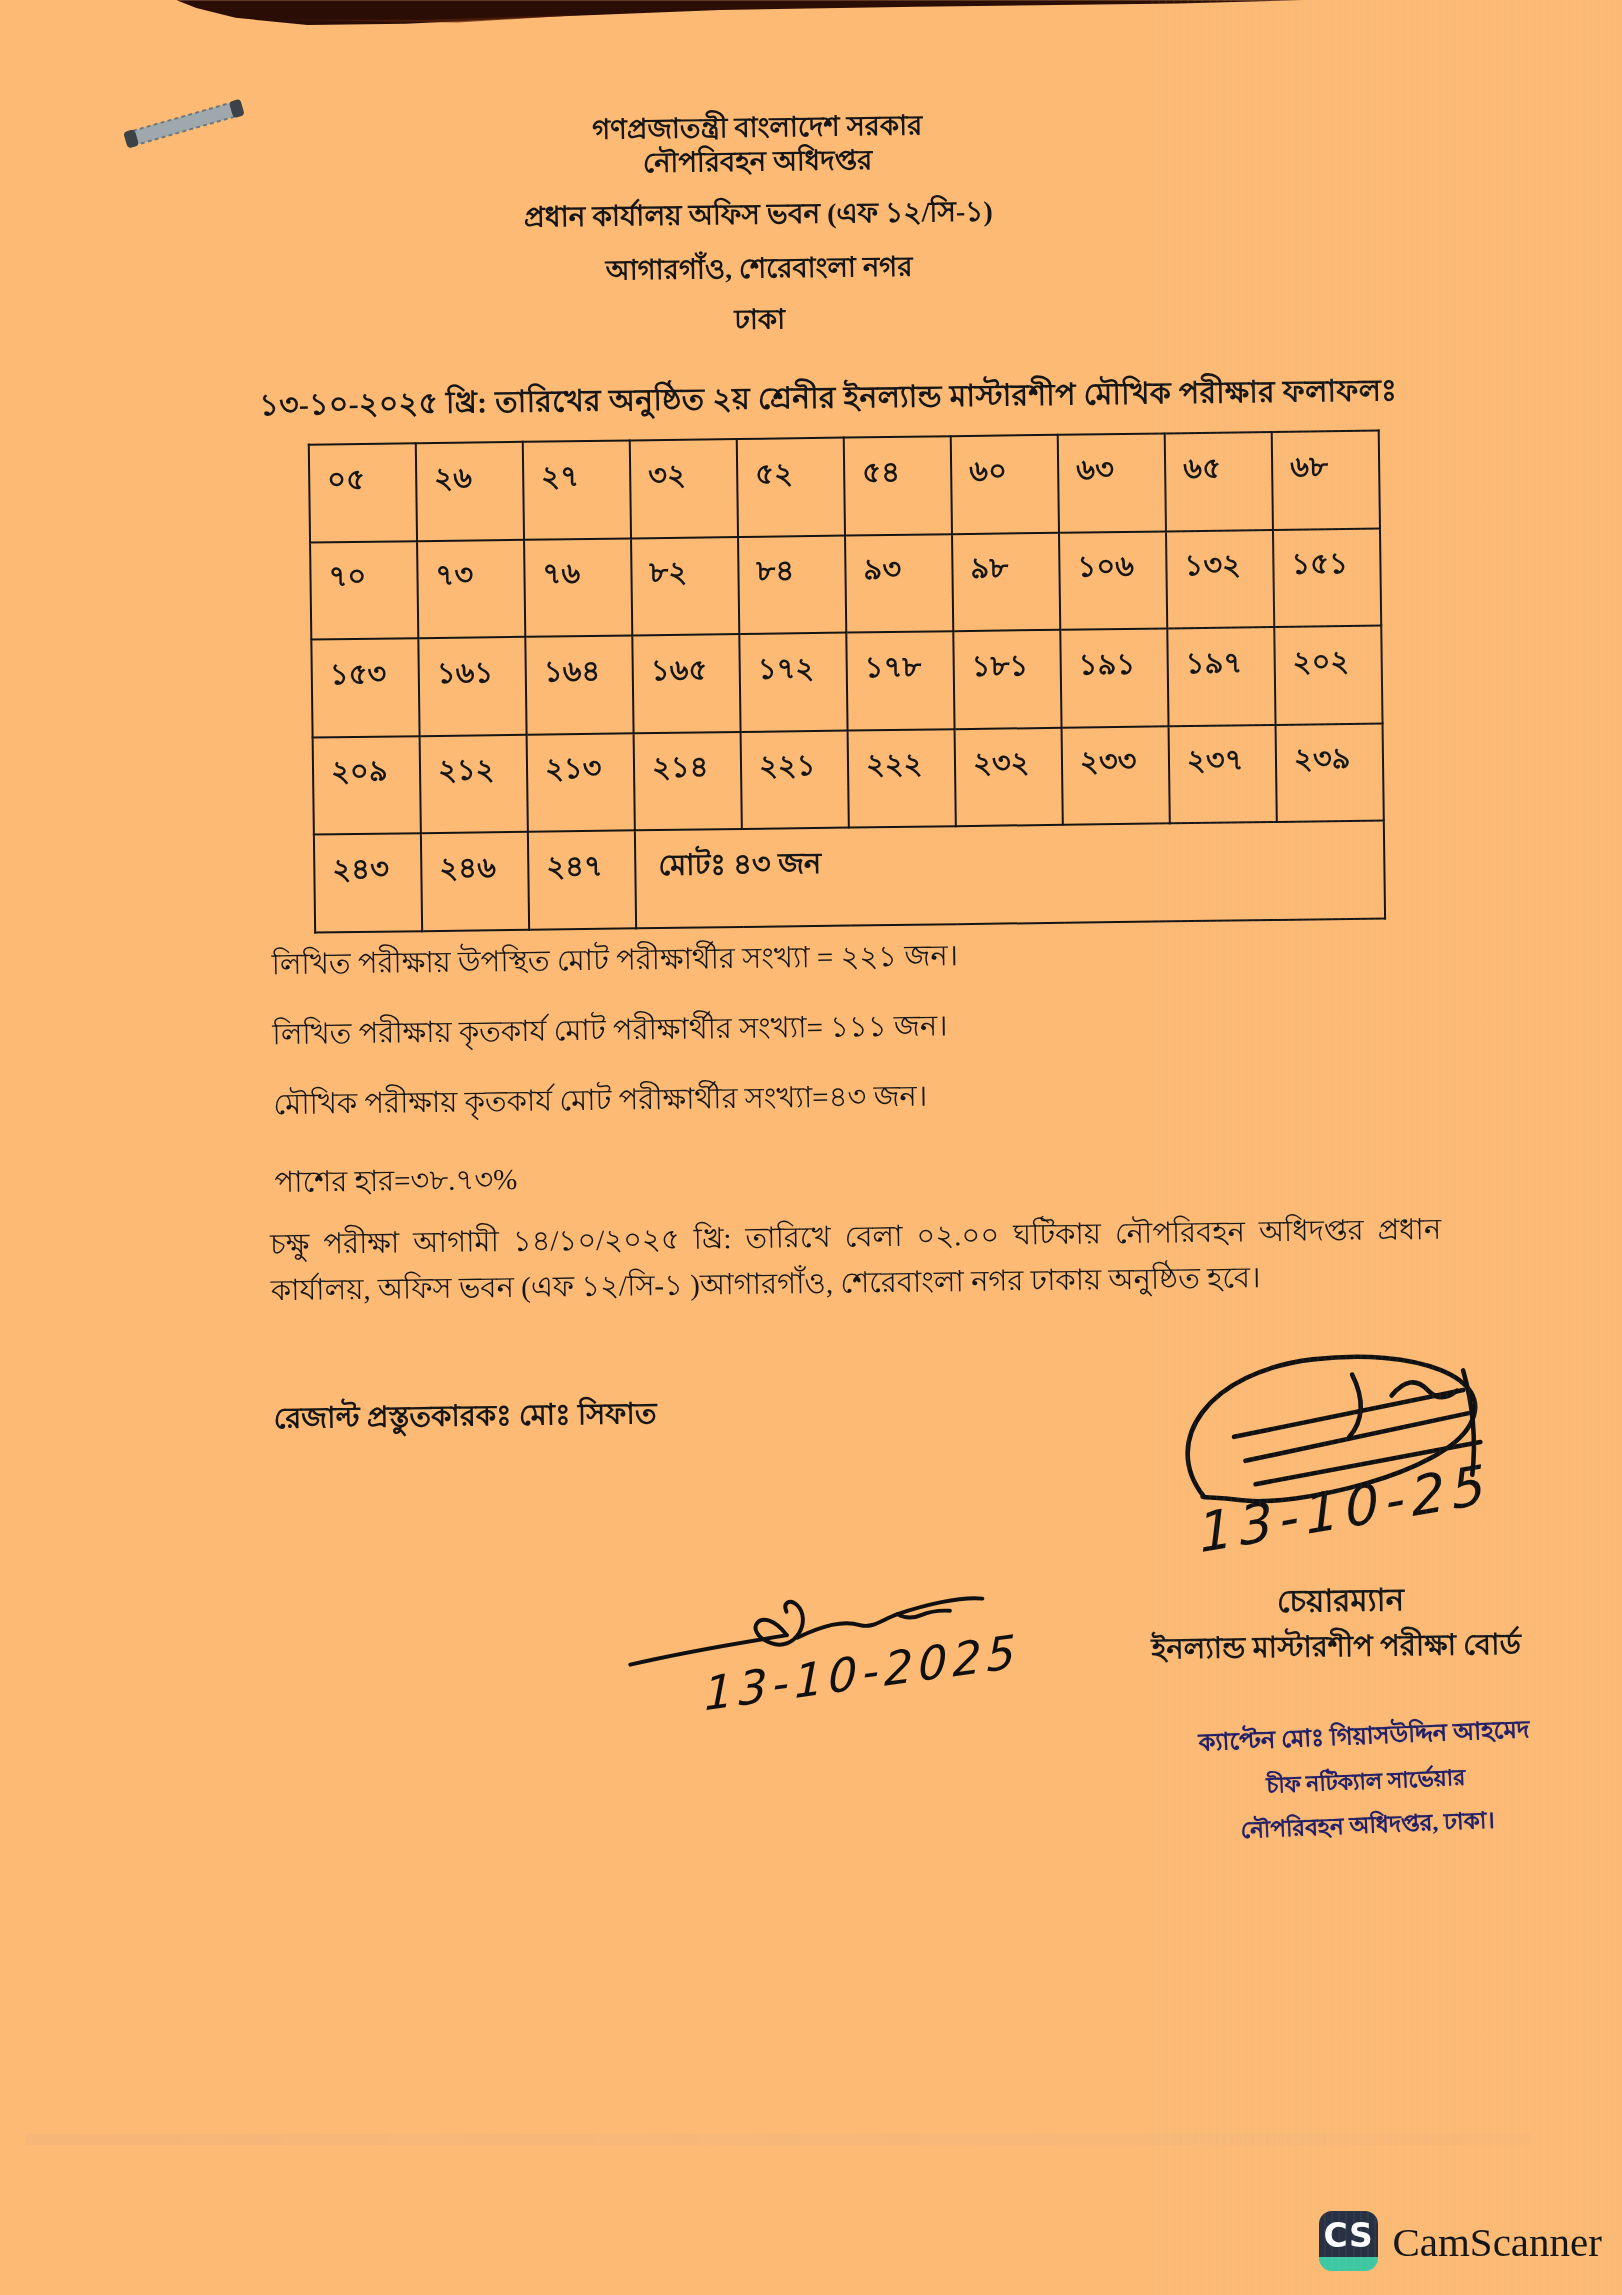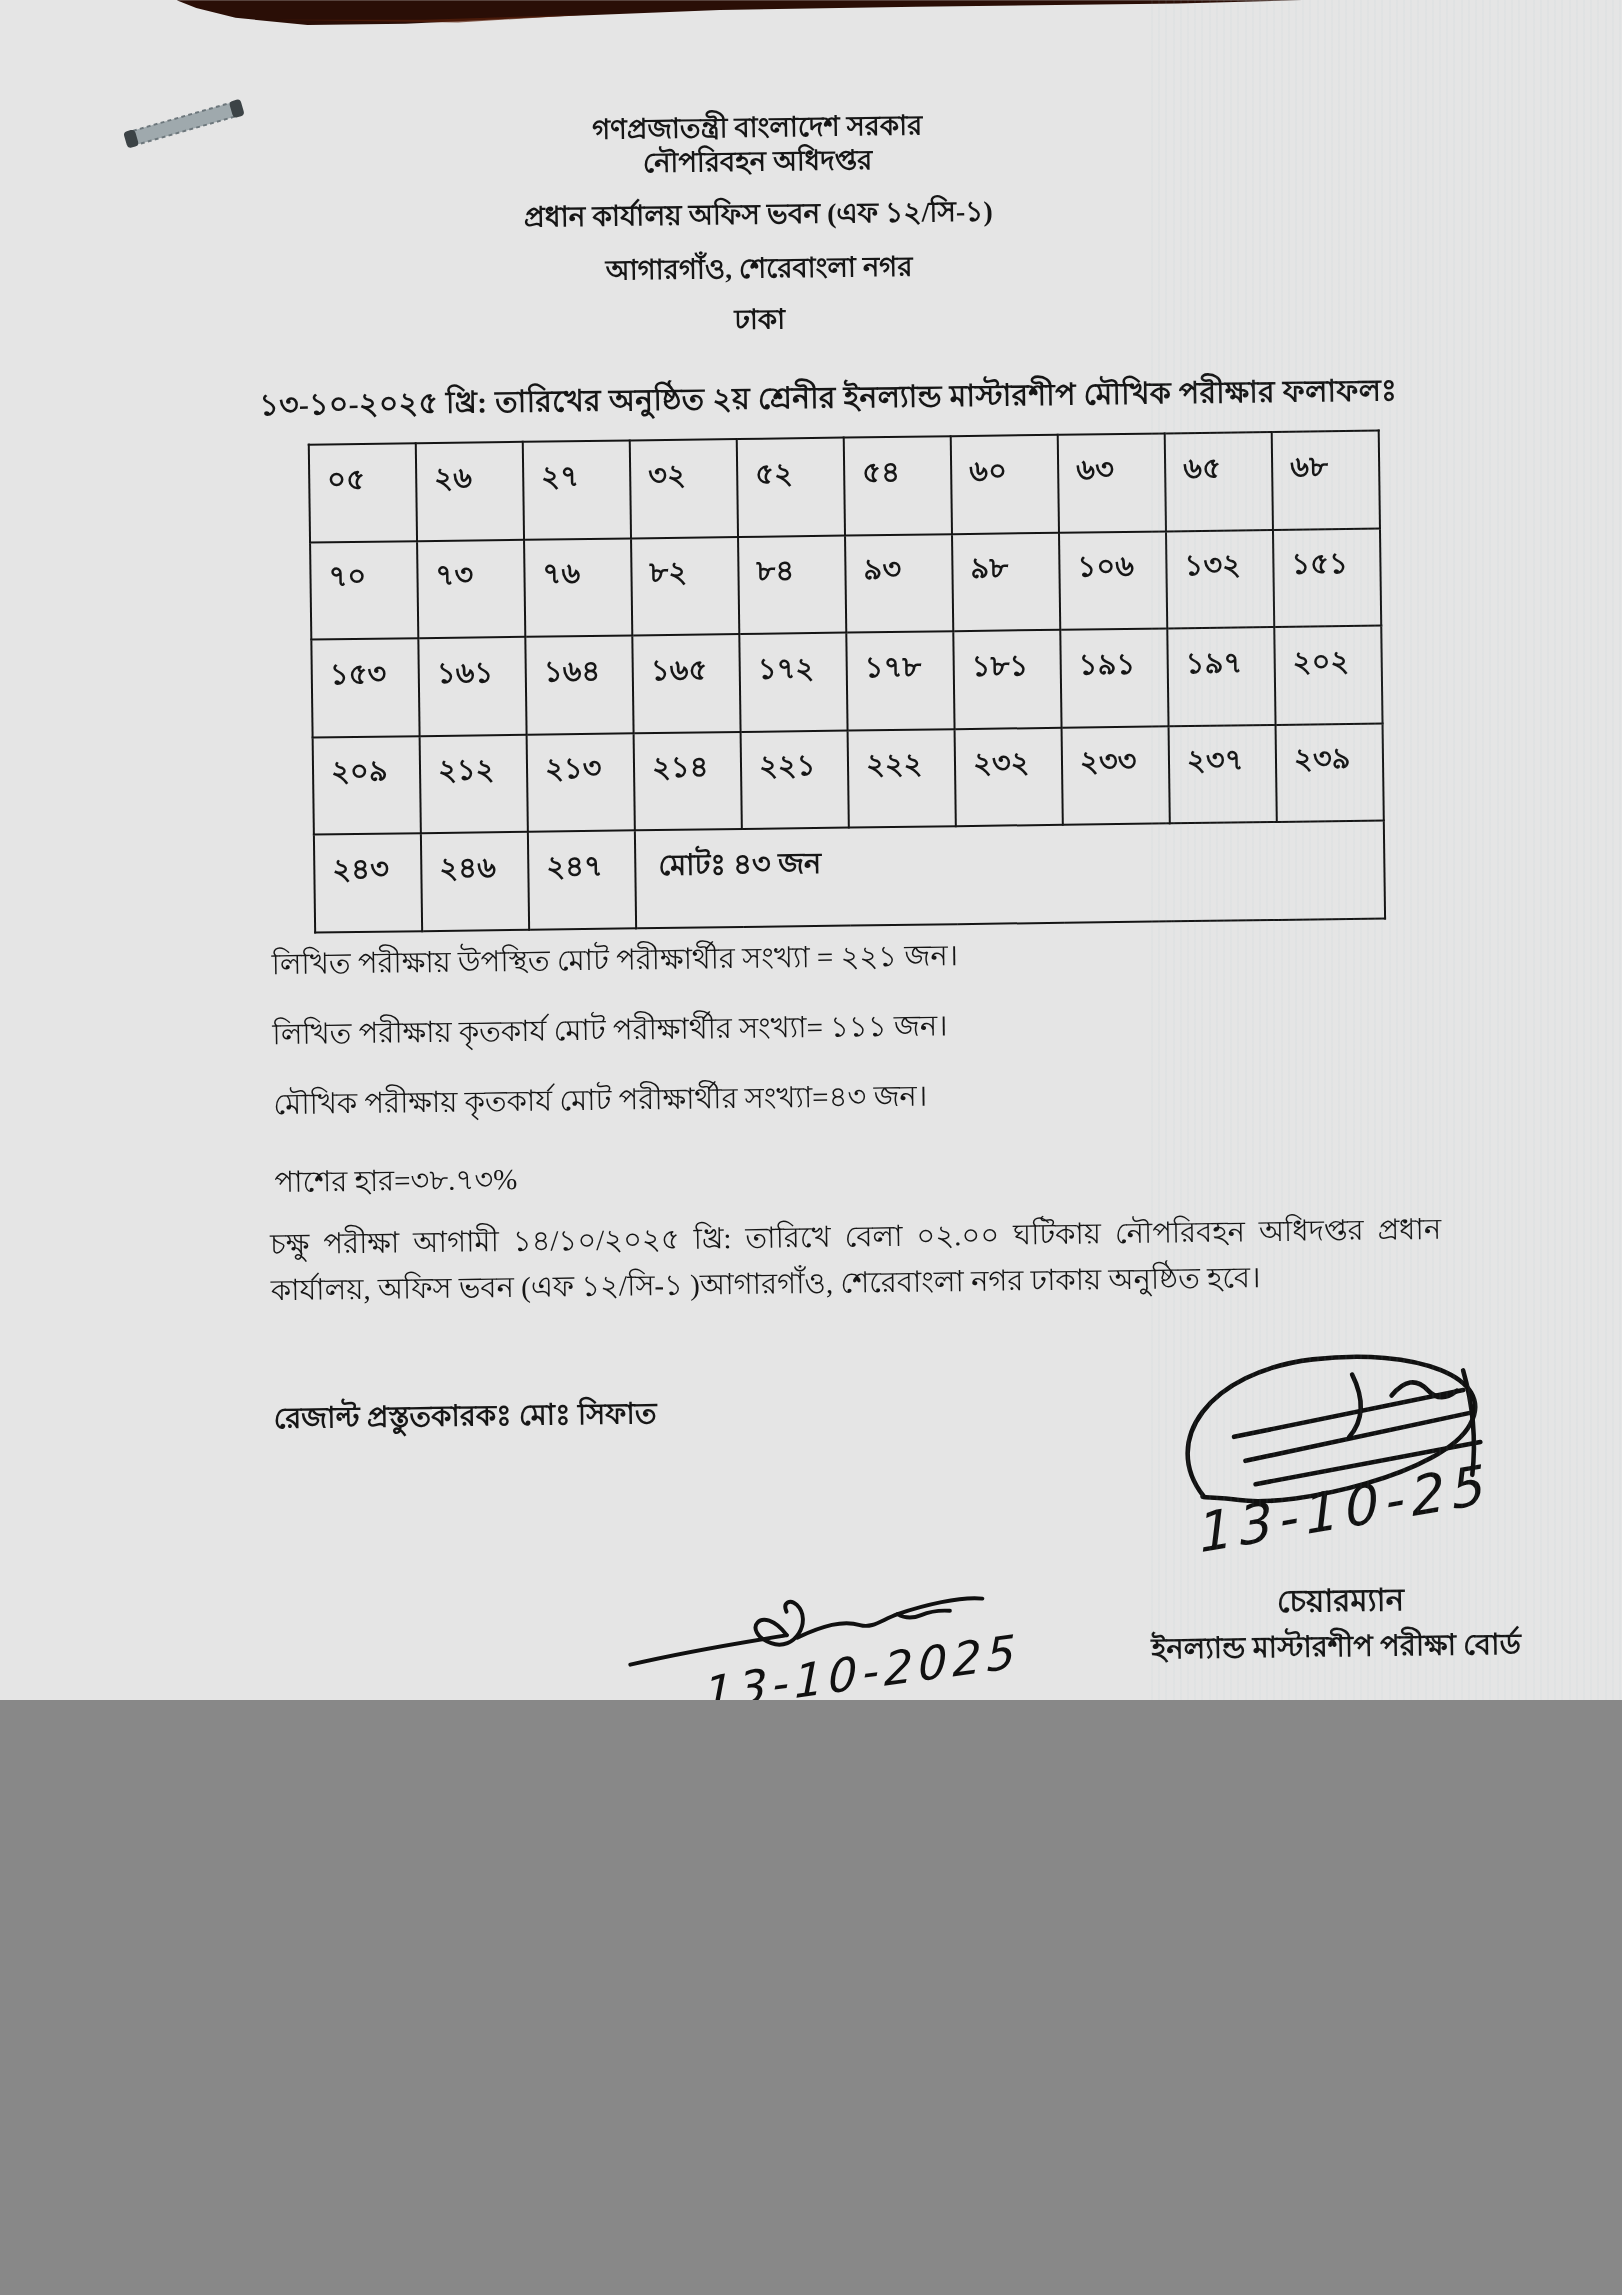--- a/index.html
+++ b/index.html
@@ -1,19 +1,19 @@
 <!DOCTYPE html>
 <html style="font-size:10.5px"><head>
 <meta charset="utf-8">
 <style>
   html,body{margin:0;padding:0;background:#888;}
   .page{
     position:relative;
-    width:1622px;height:1700px;
-    background:#e5e5e5;
+    width:1622px;height:2295px;
+    background:#fdba74;
     overflow:hidden;
     font-family:"Liberation Serif", serif;
     color:#161616;
   }
   .tilt{
     position:absolute;left:0;top:0;width:100%;height:100%;
     transform:rotate(-0.75deg);
     transform-origin:811px 0;
   }
   

